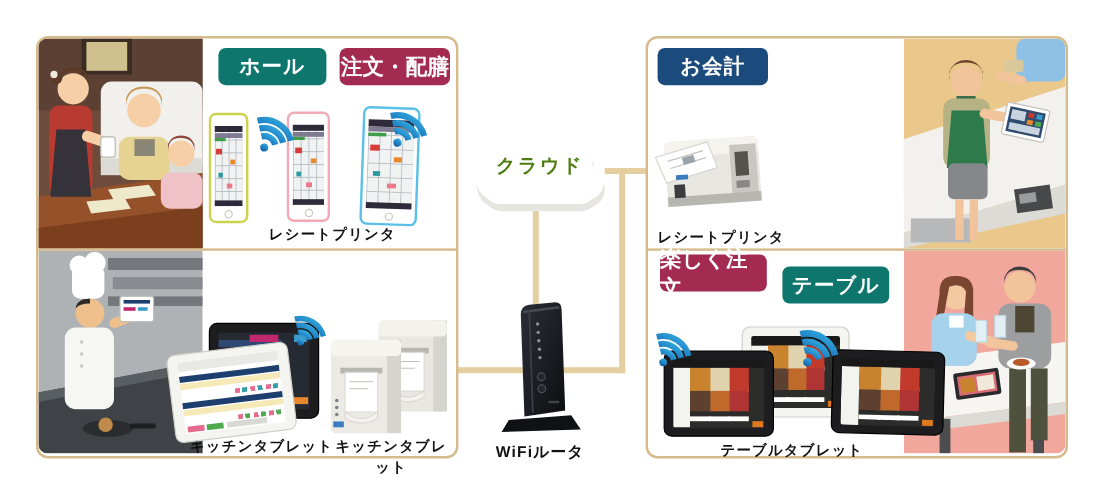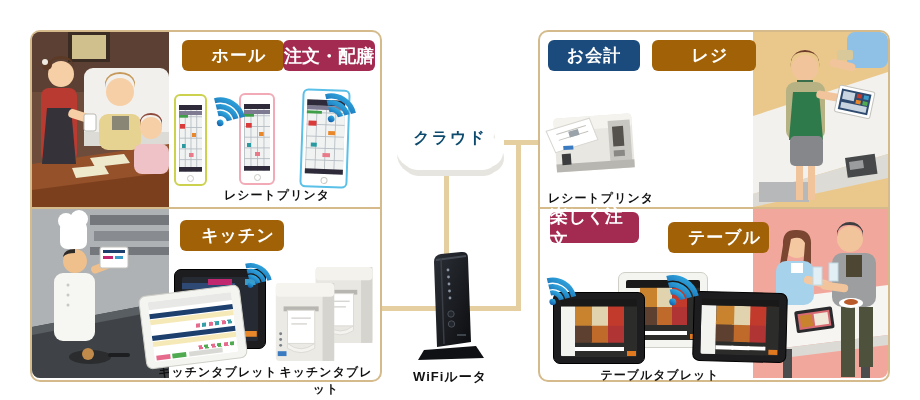--- a/index.html
+++ b/index.html
@@ -10,32 +10,32 @@
          border:2px solid #d5bb8c;border-radius:10px;box-sizing:border-box;z-index:2;}
   #hall-kitchen-panel{left:30px;}
   #register-table-panel{left:538px;}
   .divider{position:absolute;left:0;right:0;top:175px;height:2px;background:#d5bb8c;}
   .illus{position:absolute;overflow:hidden;}
   .illus svg{display:block;}
   
   .badge{position:absolute;height:31px;display:flex;align-items:center;justify-content:center;
          color:#fff;font-weight:bold;font-size:17px;border-radius:6px;letter-spacing:1px;}
   .badge.sm{font-size:18px;letter-spacing:0;}
-  .orange{background:#a16207;padding-left:12px;}
+  .orange{background:#0f766e;}
   .crimson{background:#a32a50;}
   .navy{background:#1b4b7c;}
   
   .cap{position:absolute;font-size:12px;font-weight:bold;color:#111;text-align:center;letter-spacing:1px;}
   .cap.left{text-align:left;}
   
   .line{position:absolute;background:#e5cfa0;z-index:1;}
   
   #cloud{position:absolute;left:388px;top:90px;width:124px;height:96px;z-index:3;}
   #cloud-label{position:absolute;left:0;right:0;top:38px;text-align:center;
-               font-size:16px;font-weight:bold;color:#0c4a6e;letter-spacing:2px;}
+               font-size:16px;font-weight:bold;color:#4d7c0f;letter-spacing:2px;}
   #router{position:absolute;left:410px;top:250px;width:80px;height:114px;z-index:3;}
   
   .wifi{position:absolute;transform:rotate(-14deg);z-index:4;}
   
   .phone{position:absolute;background:#fff;border-radius:6px;box-sizing:border-box;z-index:3;}
   .phone .pscreen{position:absolute;left:3px;right:3px;top:9px;bottom:12px;
     background-color:#f1f3f3;
     background-image:
       linear-gradient(#2e2a3a,#2e2a3a),
       linear-gradient(#7e7a92,#7e7a92),
@@ -235,23 +235,20 @@
       <g fill="none" stroke="url(#wg)" stroke-width="5.5">
         <path d="M8,30 A10,10 0 0 1 18,40"></path>
           <path d="M8,23 A17,17 0 0 1 25,40"></path>
           <path d="M8,16 A24,24 0 0 1 32,40"></path>
       </g>
         <circle cx="8" cy="40" r="3.5" fill="url(#wg)"></circle>
     </svg>
 
     <div class="cap" style="left:140px;top:155px;width:210px;">レシートプリンタ</div>
 
-    <div class="badge orange" style="left:148px;top:188px;width:92px;">
-        <span>キッチン</span>
-      </div>
 
     <div class="tablet black" style="left:142px;top:237px;width:92px;height:80px;">
       <div class="tscreen kd"></div>
     </div>
     <div class="tablet white" style="left:110px;top:258px;width:102px;height:74px;transform:rotate(-7deg);">
       <div class="tscreen ks"></div>
     </div>
 
     <svg class="wifi" style="left:208px;top:218px;" width="36" height="36" viewBox="0 0 44 44">
       <g fill="none" stroke="url(#wg)" stroke-width="5.5">
@@ -405,23 +402,20 @@
             <rect x="61" y="105" width="14" height="12" fill="#f0e8d8"></rect>
         </g>
         <ellipse cx="98" cy="94" rx="12" ry="5" fill="#fff"></ellipse>
           <ellipse cx="98" cy="93" rx="7" ry="3" fill="#b85a2a"></ellipse>
       </svg>
     </div>
 
     <div class="badge navy" style="left:8px;top:8px;width:92px;">
         <span>お会計</span>
       </div>
-    <div class="badge orange" style="left:112px;top:8px;width:92px;">
-        <span>レジ</span>
-      </div>
 
     <svg class="devsvg" style="left:5px;top:70px;" width="98" height="82" viewBox="0 0 98 82">
       <g transform="rotate(-4 48 40)">
         <rect x="10" y="14" width="78" height="54" rx="4" fill="#e9e7e1"></rect>
         <rect x="10" y="14" width="78" height="13" rx="4" fill="#f4f3ed"></rect>
         <rect x="64" y="20" width="22" height="42" fill="#c9c7c1"></rect>
         <rect x="68" y="26" width="11" height="20" fill="#55524e"></rect>
         <rect x="68" y="50" width="11" height="6" fill="#8a8884"></rect>
         <rect x="10" y="60" width="78" height="8" fill="#b8b6b0"></rect>
         <rect x="16" y="50" width="9" height="11" fill="#3a3c3e"></rect>
@@ -430,21 +424,21 @@
         <line x1="14" y1="36" x2="44" y2="29" stroke="#c4c2bc"></line>
         <rect x="24" y="28" width="10" height="6" transform="rotate(-12 24 28)" fill="#9aa2aa"></rect>
         <rect x="18" y="42" width="10" height="4" fill="#3a7ac0"></rect>
       </g>
     </svg>
     <div class="cap left" style="left:8px;top:158px;width:140px;">レシートプリンタ</div>
 
     <div class="badge crimson sm" style="left:10px;top:180px;width:89px;">
         <span>楽しく注文</span>
       </div>
-    <div class="badge orange" style="left:128px;top:190px;width:89px;">
+    <div class="badge orange" style="left:112px;top:190px;width:89px;">
         <span>テーブル</span>
       </div>
 
     <div class="tablet white" style="left:78px;top:240px;width:90px;height:76px;">
       <div class="tscreen ms"></div>
     </div>
     <div class="tablet black" style="left:13px;top:260px;width:92px;height:72px;">
       <div class="tscreen ms"></div>
     </div>
     <div class="tablet black" style="left:153px;top:260px;width:94px;height:70px;transform:rotate(1.5deg);">

